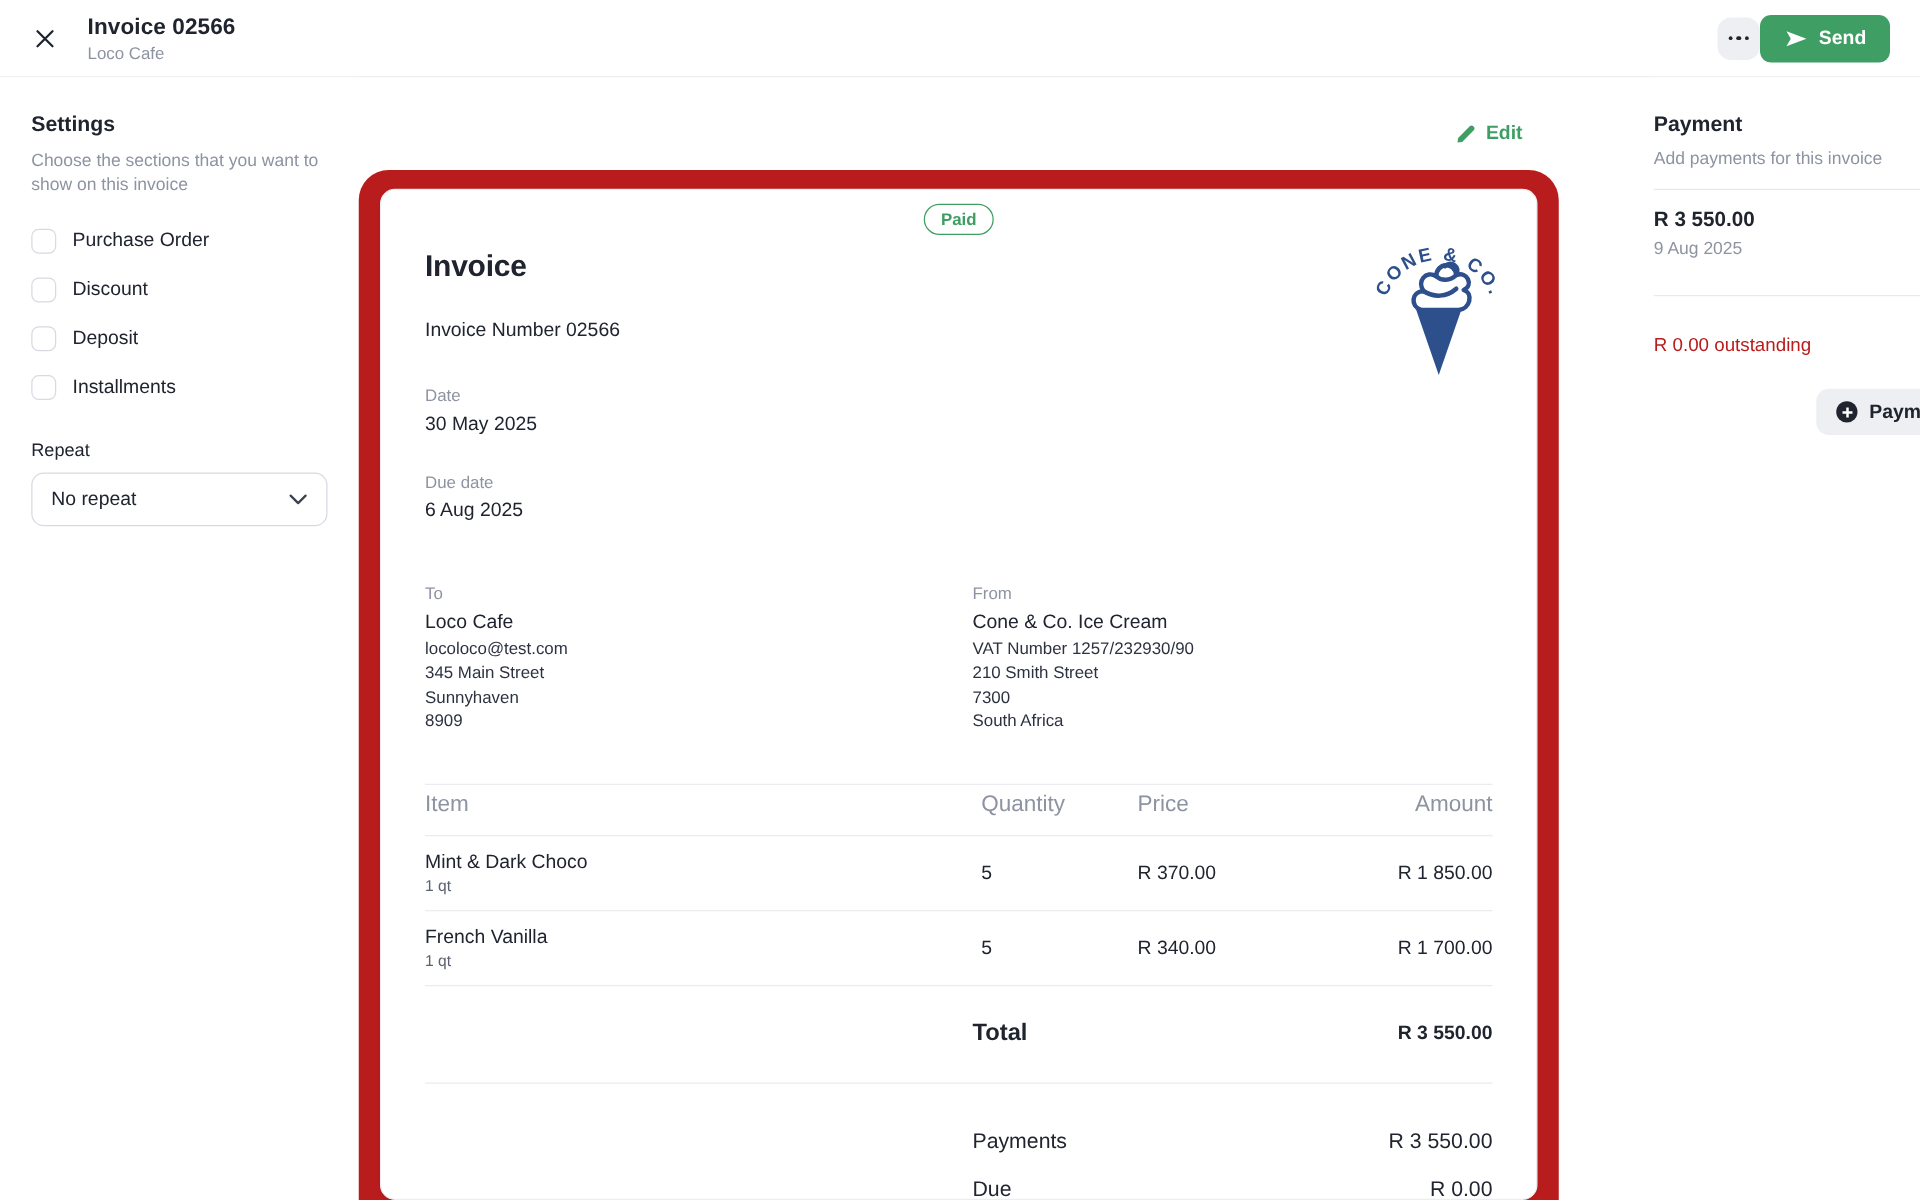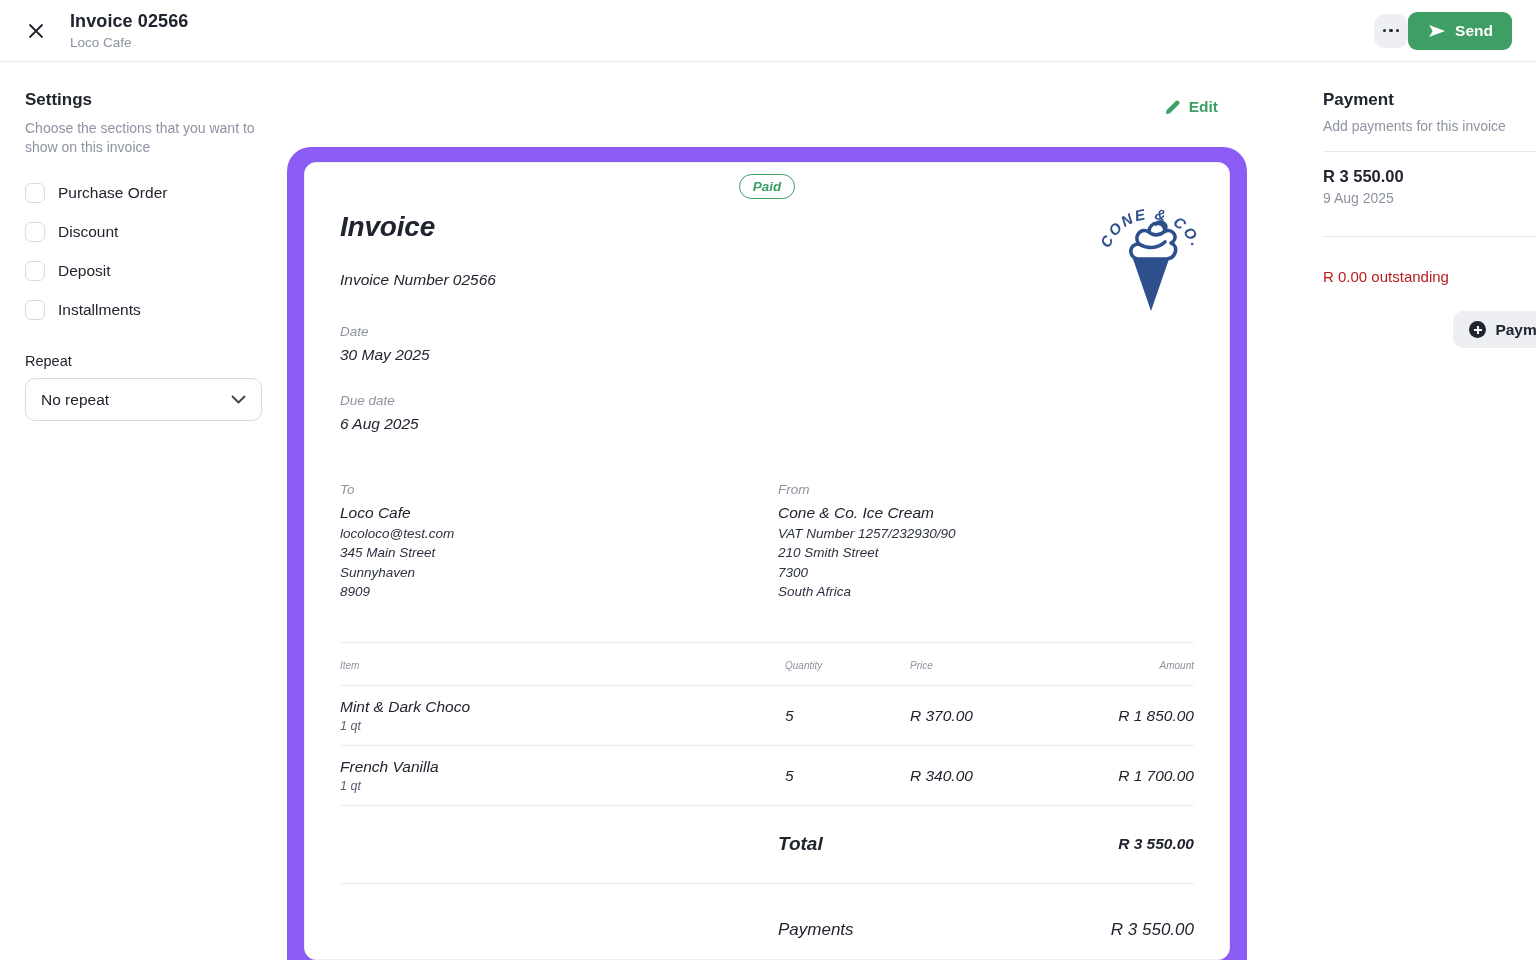--- a/index.html
+++ b/index.html
@@ -38,46 +38,46 @@
     font-size:15.5px; cursor:pointer; }
   .select-currency { margin-top:33px; }
   .repeat-label { margin-top:33px; font-size:14.5px; color:#20242f; }
   .select-repeat { margin-top:9px; }
 
   
   .edit-link { position:absolute; top:36px; right:318px; display:flex; align-items:center;
     gap:8px; font-size:15.5px; font-weight:600; cursor:pointer; }
 
   
-  .center-panel { position:absolute; left:287px; top:85px; width:960px; bottom:0;
-    background:#8b5cf6; border-radius:24px 24px 0 0;font-style:italic; }
+  .center-panel { position:absolute; left:287px; top:74px; width:960px; bottom:0;
+    background:#b91c1c; border-radius:24px 24px 0 0; }
   .invoice-card { position:relative; width:926px; margin:15px auto 0; height:calc(100% - 15px);
     background:#fff; border:1px solid #ededf1; border-radius:12px;
     box-shadow:0 1px 3px rgba(16,24,40,.05); padding:11px 35px 0; overflow:hidden; }
 
   .badge-row { text-align:center; }
   .paid-badge { display:inline-block; border:1.5px solid #3f9e64; color:#3f9e64;
     border-radius:15px; padding:4px 13px; font-size:13.5px; font-weight:600; }
-  .inv-title { margin-top:12px; font-size:28px; font-weight:700; letter-spacing:-.2px; }
+  .inv-title { margin-top:12px; font-size:24px; font-weight:700; letter-spacing:-.2px; }
   .inv-number { margin-top:28px; font-size:15.5px; }
   .field-label { font-size:13.5px; color:#8d93a1; }
   .field-value { margin-top:7px; font-size:15.5px; }
   .date-block { margin-top:35px; }
   .due-block  { margin-top:29px; }
 
   .logo { position:absolute; top:44px; right:26px; width:104px; height:118px; }
 
   .parties { display:grid; grid-template-columns:438px 1fr; margin-top:49px; }
   .party-name { margin-top:7px; font-size:15.5px; }
   .party-line { margin-top:3.5px; font-size:13.5px; line-height:16px; color:#2c3240; }
 
   .items-table { margin-top:42px; }
   .t-head, .t-row { display:grid; grid-template-columns:445px 125px 140px 1fr; align-items:center; }
-  .t-head { padding:17px 0 14px; border-top:1px solid #ececf0; border-bottom:1px solid #ececf0;
-    color:#8d93a1; font-size:10px; }
+  .t-head { padding:5px 0 14px; border-top:1px solid #ececf0; border-bottom:1px solid #ececf0;
+    color:#8d93a1; font-size:18px; }
   .t-row { padding:12px 0; border-bottom:1px solid #ececf0; }
   .item-name { font-size:15.5px; }
   .item-detail { margin-top:3px; font-size:12.5px; color:#5b6170; }
   .num { font-size:15.5px; white-space:nowrap; }
   .col-amount { text-align:right; }
 
   .total-row { display:flex; align-items:center; padding:27px 0 28px; border-bottom:1px solid #ececf0; }
   .total-label { margin-left:438px; font-size:19px; font-weight:700; }
   .total-value { margin-left:auto; font-size:15.5px; font-weight:700; white-space:nowrap; }
   .pay-row { display:flex; align-items:center; font-size:17px; }

